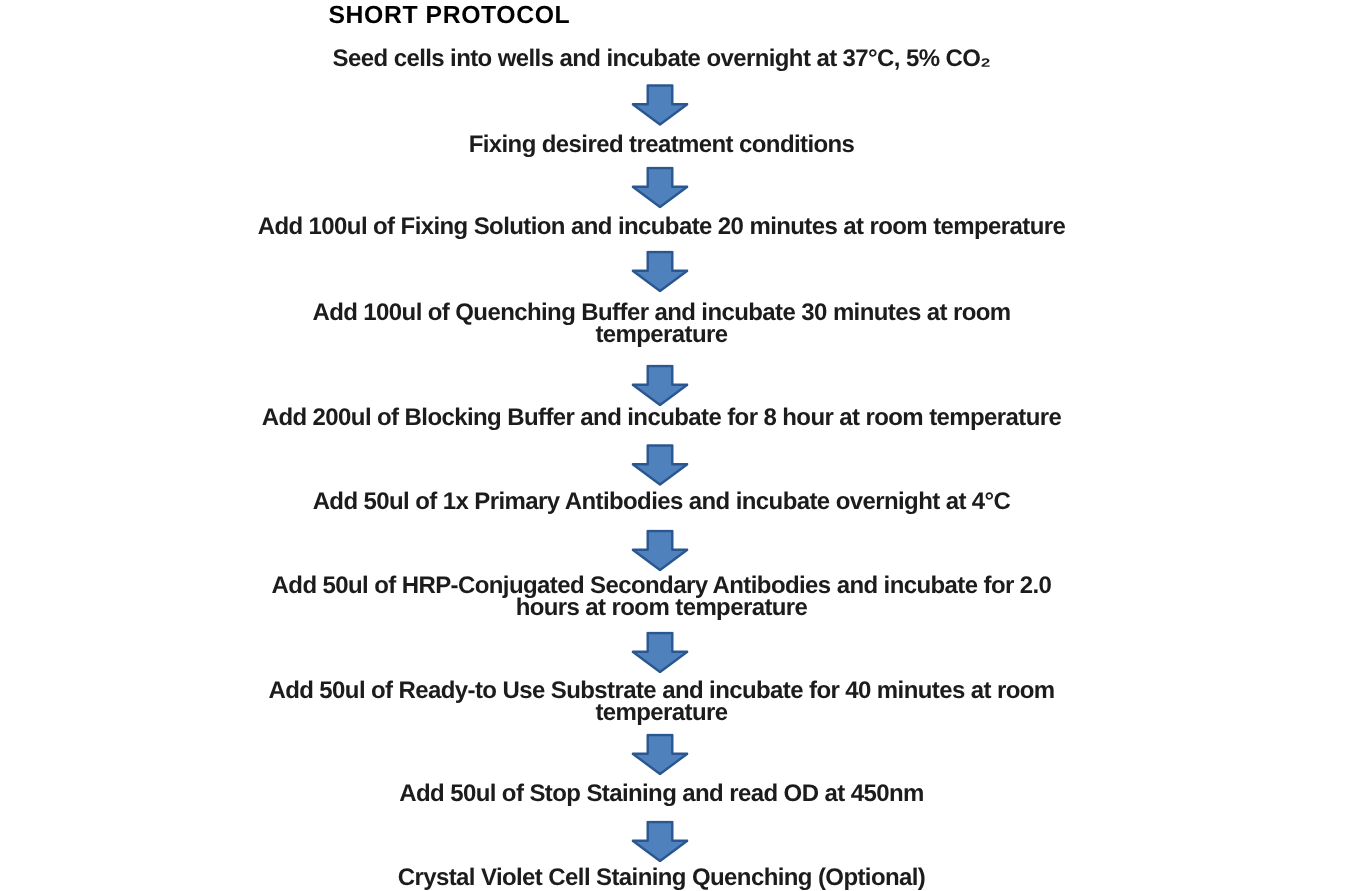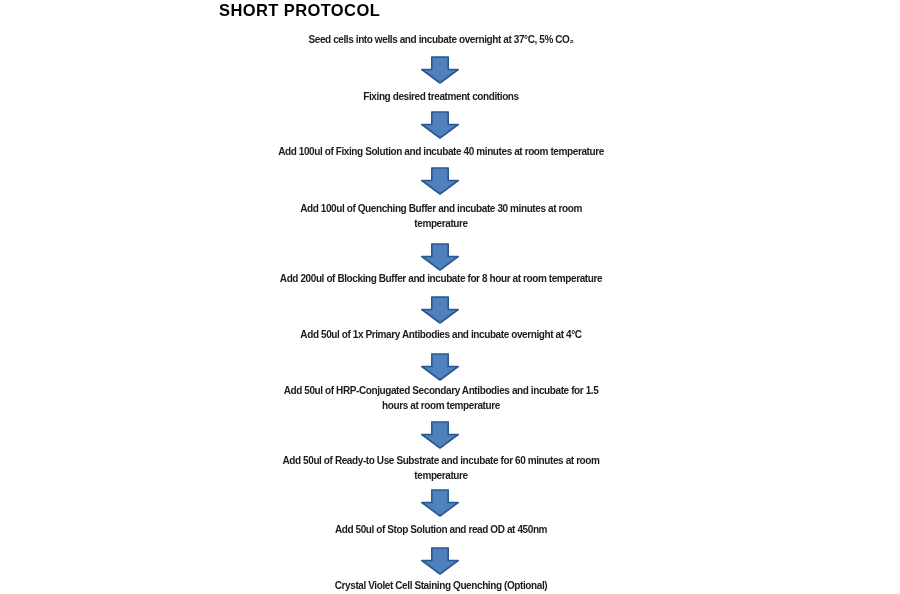--- a/index.html
+++ b/index.html
@@ -16,21 +16,21 @@
     font-size: 16.5px;
     font-weight: bold;
     letter-spacing: 0.4px;
     color: var(--title-color, #000000);
     text-align: right;
   }
   .step {
     position: absolute;
     left: 0; width: 882px;
     text-align: center;
-    font-size: 10px;
+    font-size: 16px;
     font-weight: bold;
     letter-spacing: -0.4px;
     line-height: 15px;
     color: var(--text-color, #1c1c1c);
     white-space: pre-line;
   }
   .arrow {
     position: absolute;
     left: 421px;
     width: 38px; height: 28px;
@@ -55,21 +55,21 @@
     </svg>
   </div>
 
 <div class="step" style="top:89px">Fixing desired treatment conditions</div>
 <div class="arrow" style="top:111px">
     <svg viewBox="0 0 38 28" width="38" height="28">
       <polygon points="10.8,1 27.2,1 27.2,13.5 37.2,13.5 19,27 0.8,13.5 10.8,13.5"></polygon>
     </svg>
   </div>
 
-<div class="step" style="top:144px">Add 100ul of Fixing Solution and incubate 40 minutes at room temperature</div>
+<div class="step" style="top:144px">Add 100ul of Fixing Solution and incubate 20 minutes at room temperature</div>
 <div class="arrow" style="top:167px">
     <svg viewBox="0 0 38 28" width="38" height="28">
       <polygon points="10.8,1 27.2,1 27.2,13.5 37.2,13.5 19,27 0.8,13.5 10.8,13.5"></polygon>
     </svg>
   </div>
 
 <div class="step" style="top:201px">Add 100ul of Quenching Buffer and incubate 30 minutes at room
 temperature</div>
 <div class="arrow" style="top:243px">
     <svg viewBox="0 0 38 28" width="38" height="28">
@@ -84,36 +84,36 @@
     </svg>
   </div>
 
 <div class="step" style="top:327px">Add 50ul of 1x Primary Antibodies and incubate overnight at 4°C</div>
 <div class="arrow" style="top:353px">
     <svg viewBox="0 0 38 28" width="38" height="28">
       <polygon points="10.8,1 27.2,1 27.2,13.5 37.2,13.5 19,27 0.8,13.5 10.8,13.5"></polygon>
     </svg>
   </div>
 
-<div class="step" style="top:383px">Add 50ul of HRP-Conjugated Secondary Antibodies and incubate for 1.5
+<div class="step" style="top:383px">Add 50ul of HRP-Conjugated Secondary Antibodies and incubate for 2.0
 hours at room temperature</div>
 <div class="arrow" style="top:421px">
     <svg viewBox="0 0 38 28" width="38" height="28">
       <polygon points="10.8,1 27.2,1 27.2,13.5 37.2,13.5 19,27 0.8,13.5 10.8,13.5"></polygon>
     </svg>
   </div>
 
-<div class="step" style="top:453px">Add 50ul of Ready-to Use Substrate and incubate for 60 minutes at room
+<div class="step" style="top:453px">Add 50ul of Ready-to Use Substrate and incubate for 40 minutes at room
 temperature</div>
 <div class="arrow" style="top:489px">
     <svg viewBox="0 0 38 28" width="38" height="28">
       <polygon points="10.8,1 27.2,1 27.2,13.5 37.2,13.5 19,27 0.8,13.5 10.8,13.5"></polygon>
     </svg>
   </div>
 
-<div class="step" style="top:522px">Add 50ul of Stop Solution and read OD at 450nm</div>
+<div class="step" style="top:522px">Add 50ul of Stop Staining and read OD at 450nm</div>
 <div class="arrow" style="top:547px">
     <svg viewBox="0 0 38 28" width="38" height="28">
       <polygon points="10.8,1 27.2,1 27.2,13.5 37.2,13.5 19,27 0.8,13.5 10.8,13.5"></polygon>
     </svg>
   </div>
 
 <div class="step" style="top:578px">Crystal Violet Cell Staining Quenching (Optional)</div>
 
 </body></html>

